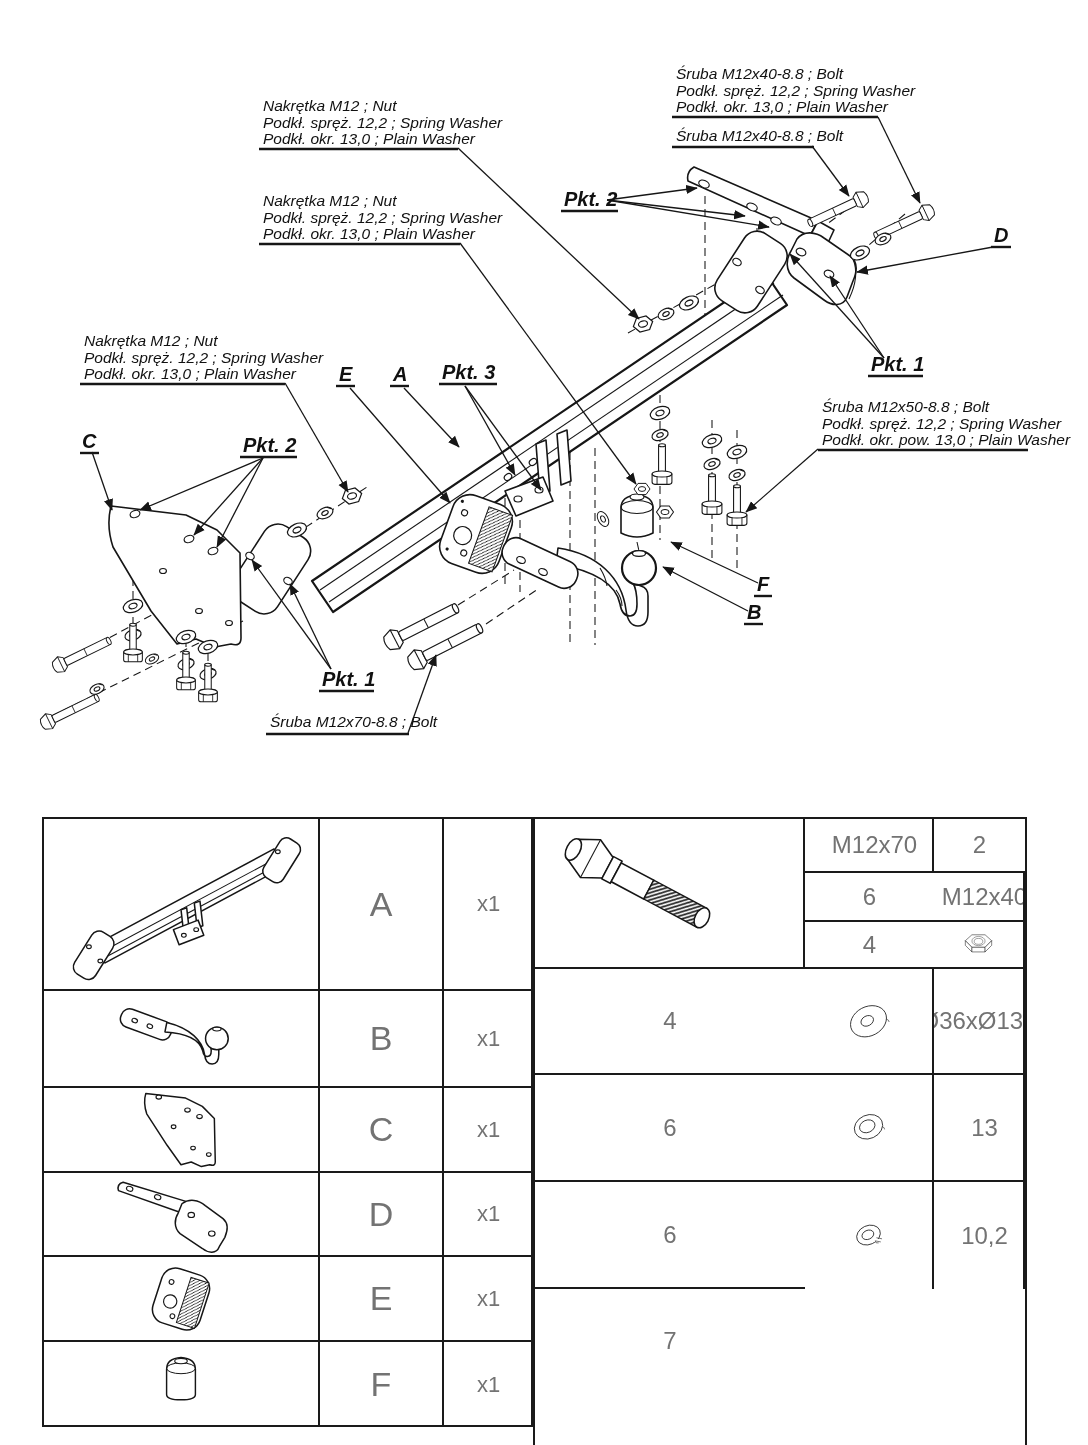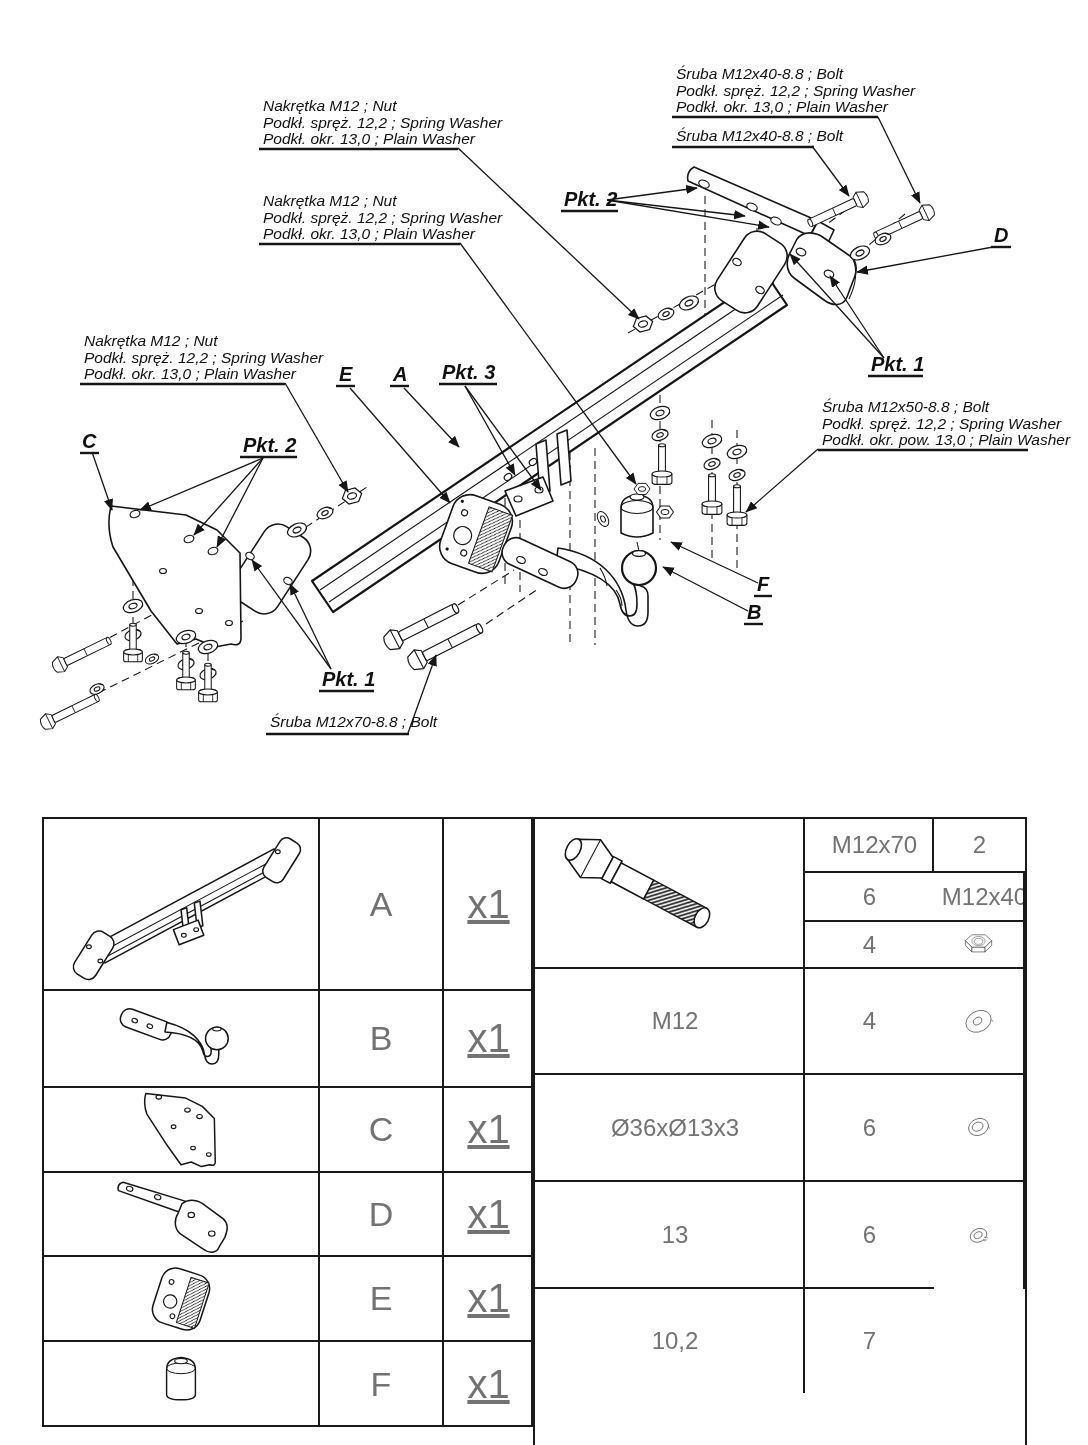--- a/index.html
+++ b/index.html
@@ -16,21 +16,21 @@
   .ul  {stroke:#161616;stroke-width:2.4;}
   .ann {font:italic 15.5px "Liberation Sans",sans-serif;fill:#111;}
   .lbl {font:italic 700 20px "Liberation Sans",sans-serif;fill:#111;}
   
   .tbl{position:absolute;box-sizing:border-box;border:2px solid #1a1a1a;display:grid;background:#fff;}
   .tbl .cell{box-sizing:border-box;border-right:2px solid #1a1a1a;border-bottom:2px solid #1a1a1a;
              display:flex;align-items:center;justify-content:center;overflow:hidden;}
   .tbl .cell.last-col{border-right:none;}
   .tbl .cell.last-row{border-bottom:none;}
   .parts-letter{font-size:34px;}
-  .parts-qty{font-size:40px;text-decoration:underline;}
+  .parts-qty{font-size:22px;}
   .hw-size{justify-content:flex-start;padding-left:12px;font-size:24px;}
   .hw-qty{font-size:24px;}
 </style>
 </head>
 <body>
 
 <div class="page">
 
   <svg class="diagram" viewBox="0 0 1088 800" width="1088" height="800">
     <defs>
@@ -435,21 +435,20 @@
         <g transform="translate(135,48)">
           <polygon class="ol" points="-40,-8 -20,-26 20,-26 40,-8 20,12 -20,12"></polygon>
           <polygon class="ol" points="-40,-8 -40,6 -20,26 -20,12"></polygon>
           <polygon class="ol" points="-20,12 -20,26 20,26 20,12"></polygon>
           <polygon class="ol" points="20,12 20,26 40,6 40,-8"></polygon>
           <ellipse class="hole" cx="0" cy="-7" rx="20" ry="14"></ellipse>
           <ellipse class="hole" cx="0" cy="-6" rx="13" ry="9"></ellipse>
         </g>
       </svg>
     </div>
-    <div class="cell hw-size">M12</div>
     <div class="cell hw-qty last-col">4</div>
 
     <div class="cell">
       <svg viewBox="0 0 270 107" width="262" height="103">
         <g transform="translate(135,53) rotate(-28)">
           <ellipse class="ol" cx="0" cy="0" rx="40" ry="31"></ellipse>
           <ellipse class="ol" cx="-2" cy="-2" rx="14" ry="10.5"></ellipse>
           <path class="thin" d="M36,14 q4,4 2,8"></path>
         </g>
       </svg>

